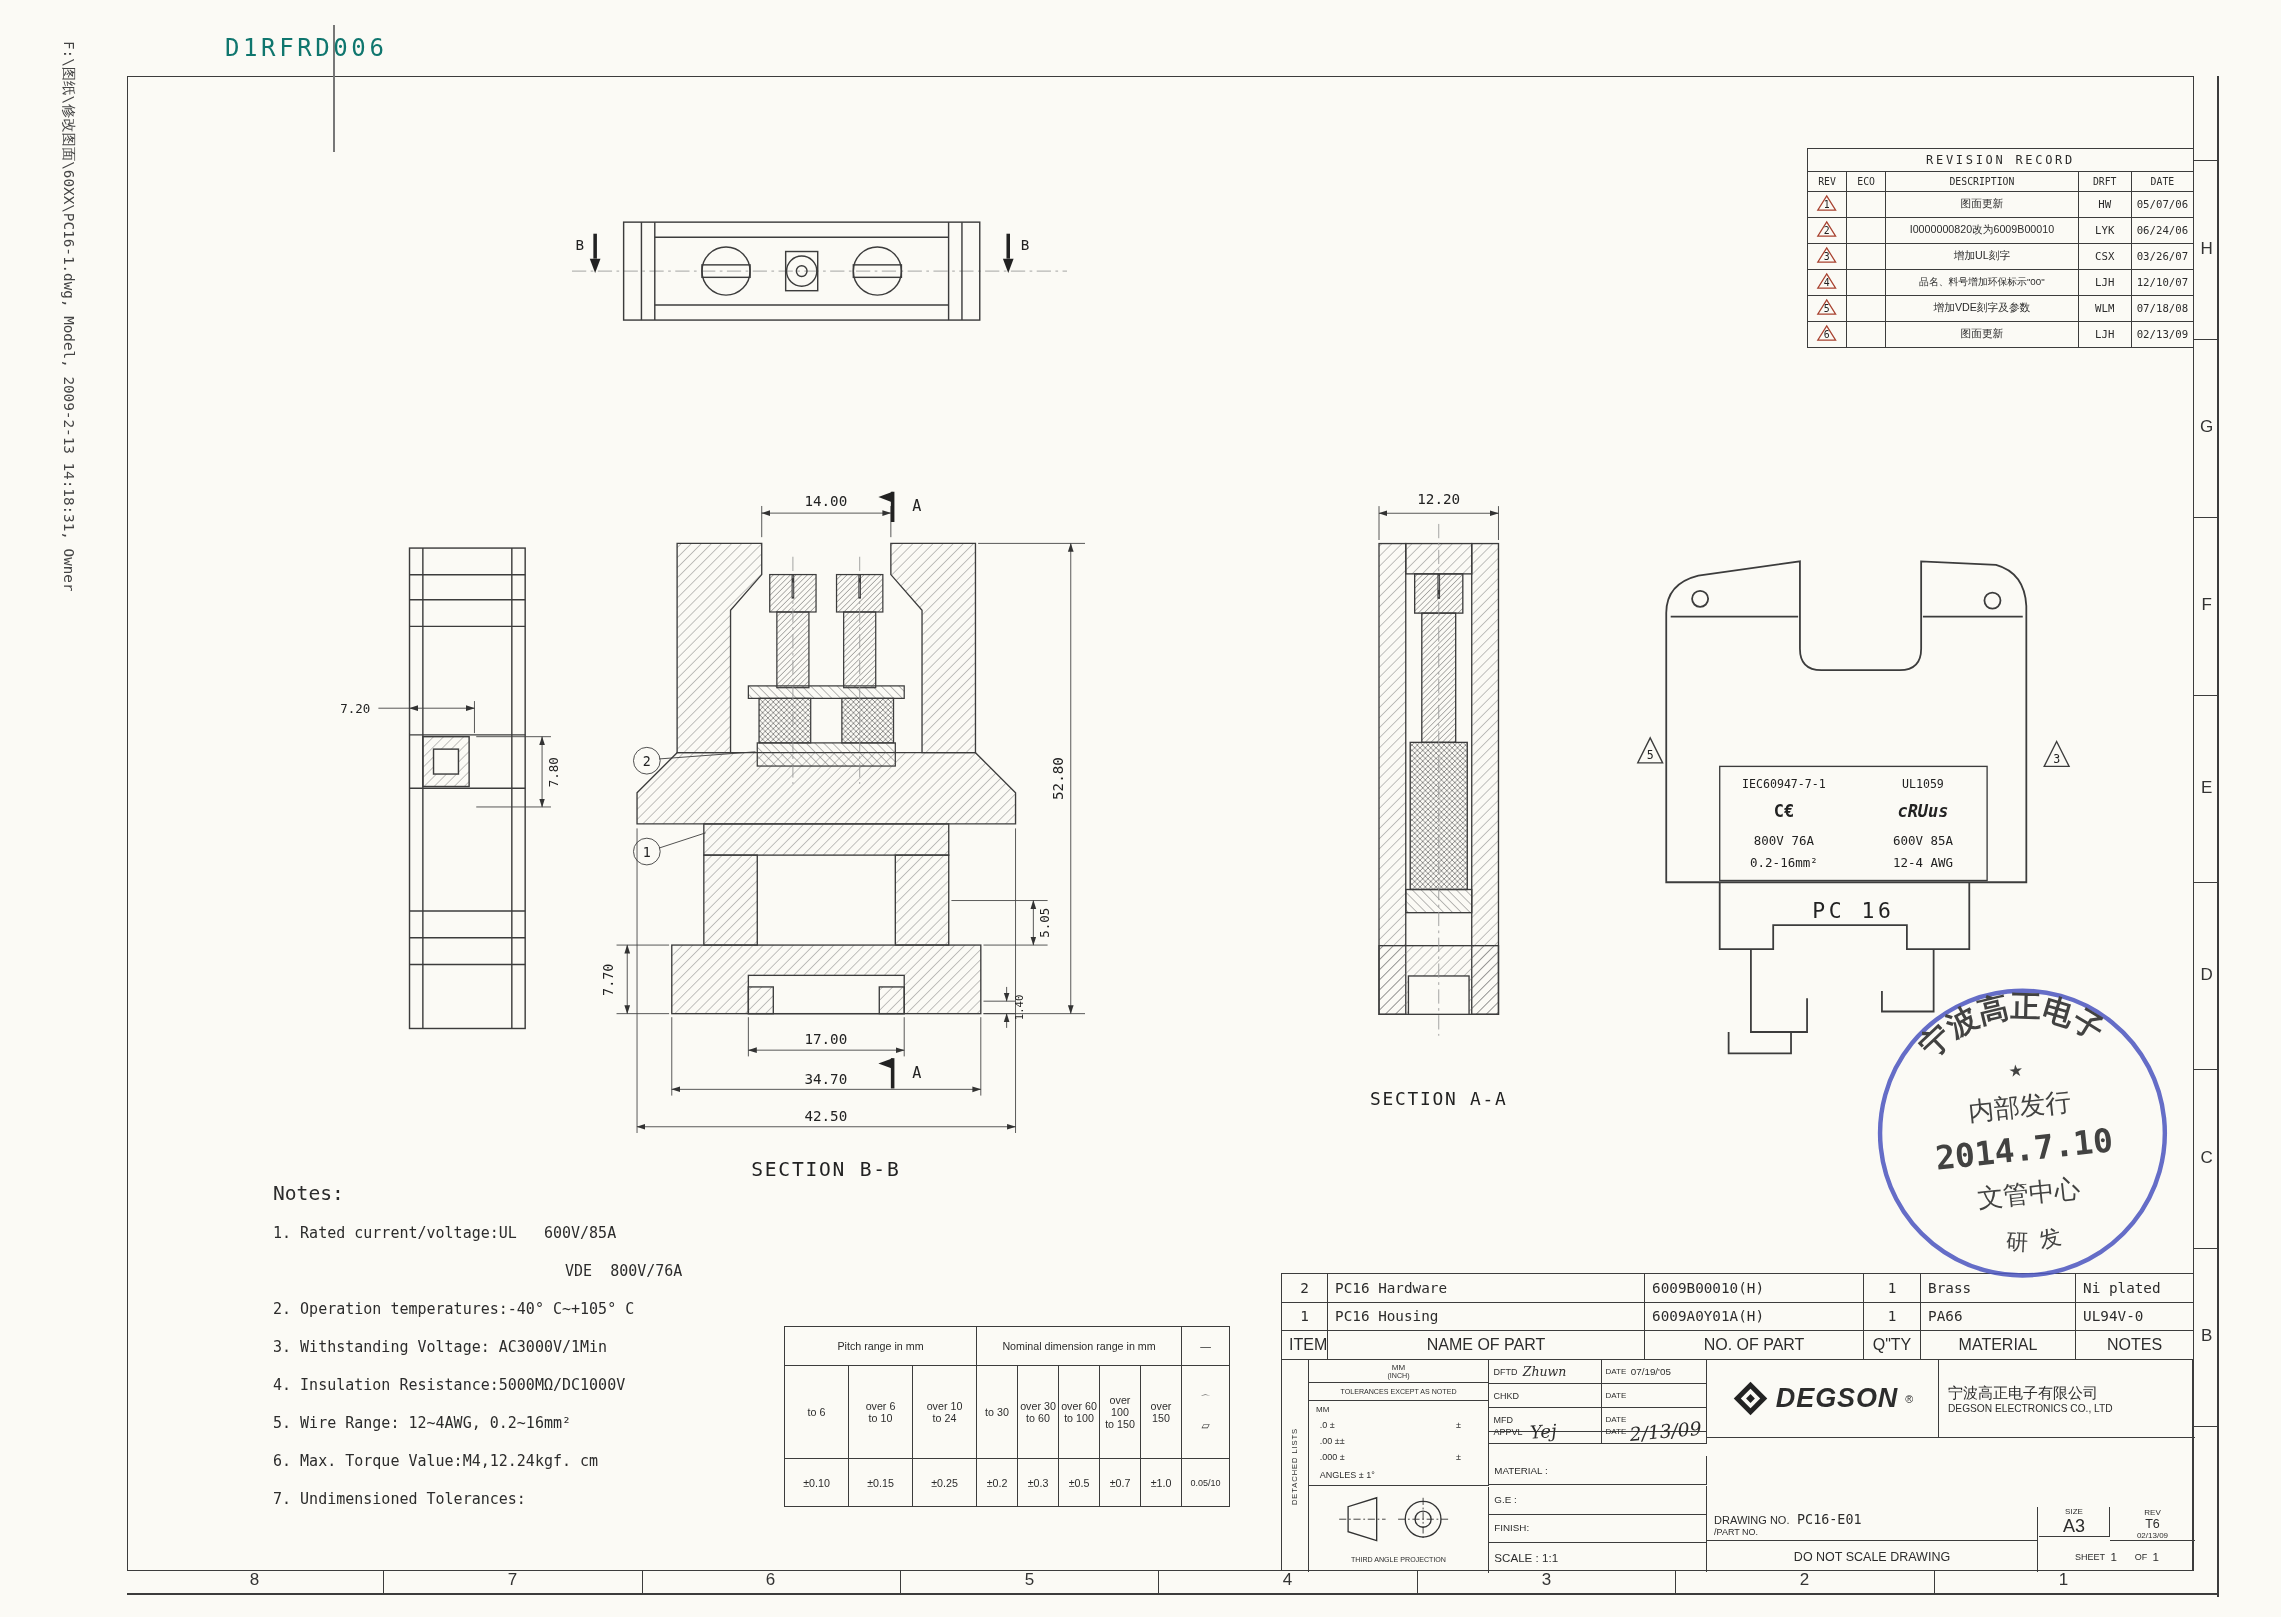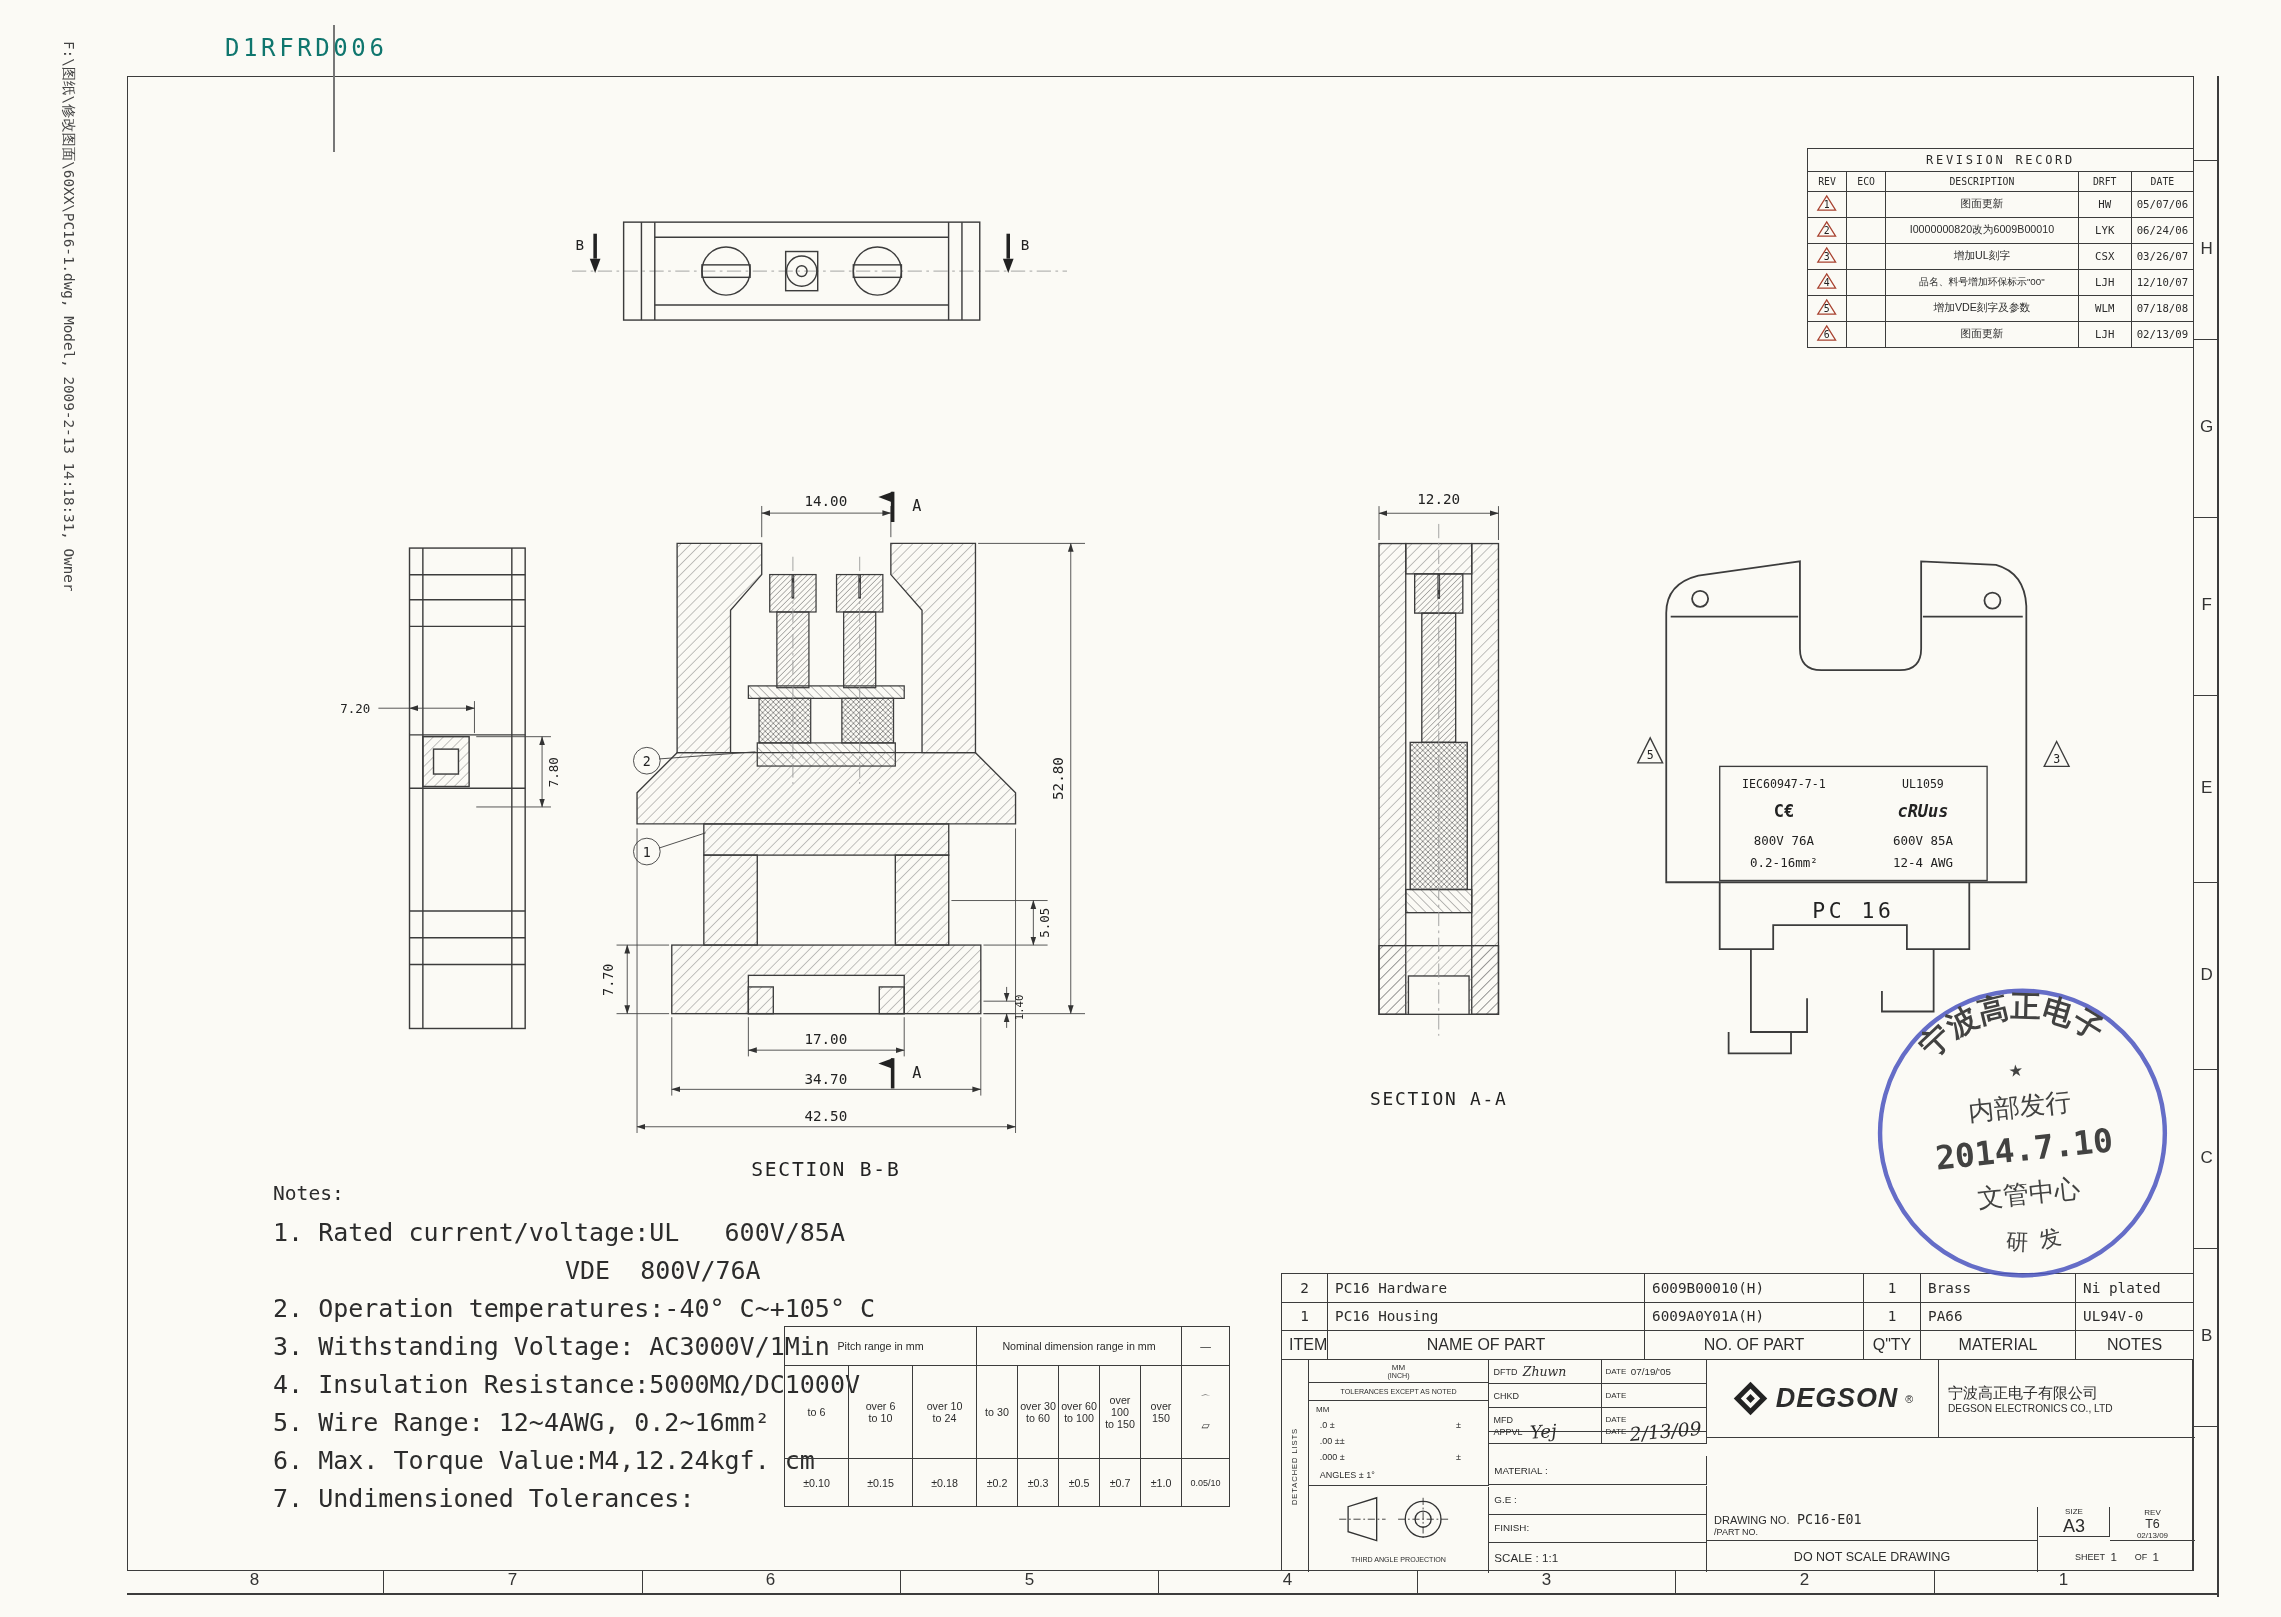--- a/index.html
+++ b/index.html
@@ -12,21 +12,21 @@
   .zl{width:21.4px}.zn{width:27px}
   
   .rev-table{position:absolute;border-collapse:collapse;table-layout:fixed;width:387px;background:transparent}
   .rev-table td{border:0.9px solid #3c3c3c;text-align:center;vertical-align:middle;font-size:10.7px;padding:0 1.8px;overflow:hidden}
   .rt-title td{font-size:12px;letter-spacing:2.7px;height:23px}
   .rt-head td{font-size:9.8px;height:19.6px}
   .rt-desc{font-family:"Liberation Sans",sans-serif;font-size:11.6px}
   .rt-desc-sm{font-family:"Liberation Sans",sans-serif;font-size:7.1px}
   
   .note-title{font-size:19.6px;line-height:41px;white-space:pre}
-  .note-line{font-size:25px;line-height:38px;white-space:pre}
+  .note-line{font-size:15px;line-height:38px;white-space:pre}
   .ind{padding-left:292px}
   
   .tol-table{position:absolute;border-collapse:collapse;table-layout:fixed;width:446px}
   .tol-table td{border:0.9px solid #3c3c3c;text-align:center;vertical-align:middle;font-size:10.7px;font-family:"Liberation Sans",sans-serif;white-space:pre-line;padding:0.9px}
   .tol-sym{font-family:"DejaVu Sans",sans-serif;font-size:13.4px}
   
   .parts-table{position:absolute;border-collapse:collapse;table-layout:fixed;width:912px}
   .parts-table td{border:0.9px solid #3c3c3c;vertical-align:middle;font-size:14.3px;padding:0 7.1px;height:28.5px}
   .parts-table .ph td{font-family:"Liberation Sans",sans-serif;font-size:16px;text-align:center}
   .ct{text-align:center}
@@ -430,21 +430,21 @@
 to 150</td>
     <td>over 150</td>
     <td class="tol-sym">
       <div>⌒</div>
       <div>▱</div>
     </td>
   </tr>
   <tr style="height:48px">
     <td>±0.10</td>
     <td>±0.15</td>
-    <td>±0.18</td>
+    <td>±0.25</td>
     <td>±0.2</td>
     <td>±0.3</td>
     <td>±0.5</td>
     <td>±0.7</td>
     <td>±1.0</td>
     <td style="font-size:9px">0.05/10</td>
   </tr>
 </tbody>
   </table>
 

